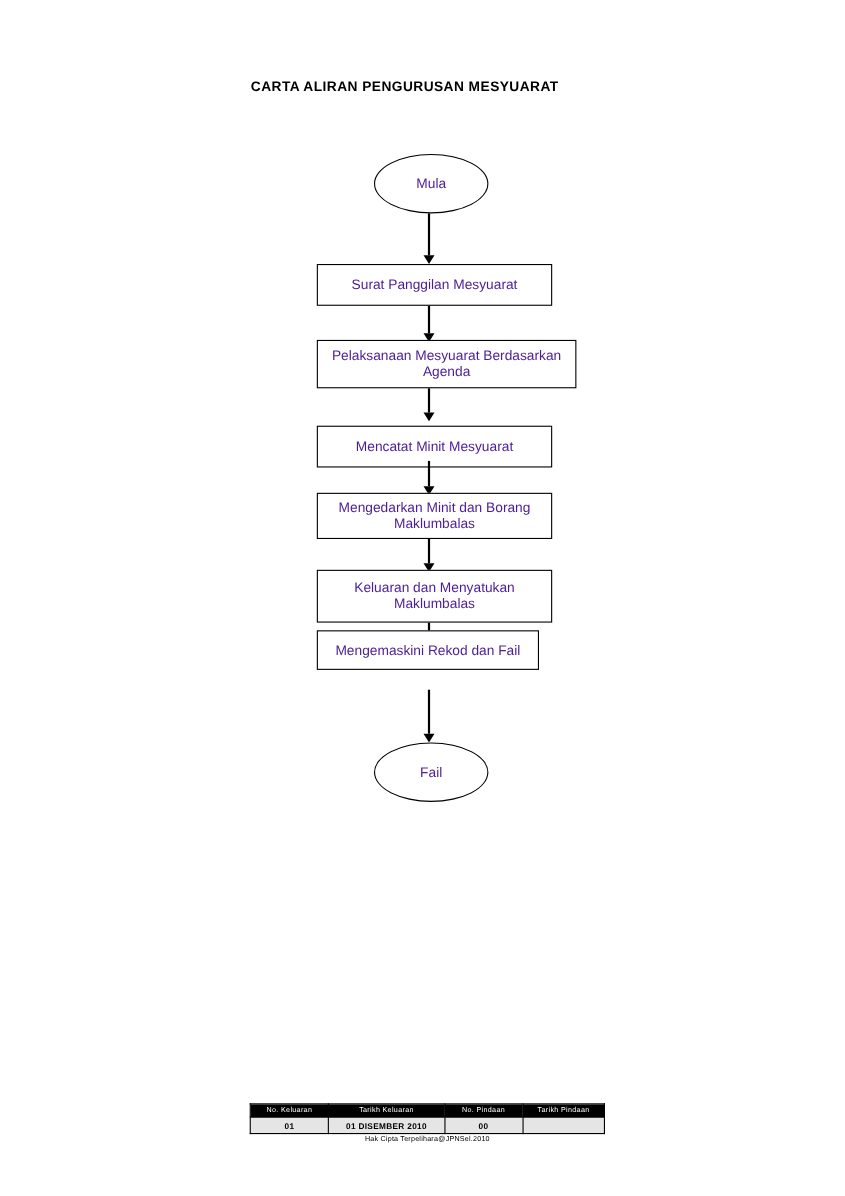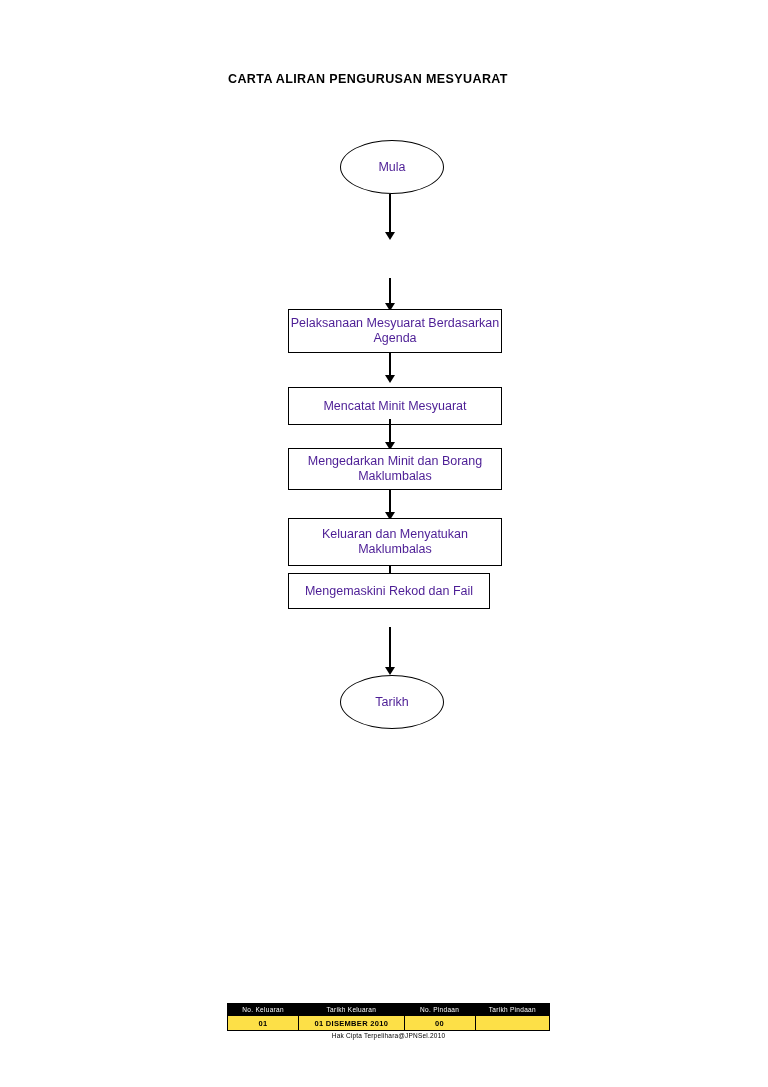--- a/index.html
+++ b/index.html
@@ -95,21 +95,21 @@
     text-align: center;
     border: 0.8px solid #000;
   }
   table.revision-table td {
     font-size: 7.5px;
     font-weight: bold;
     letter-spacing: 0.3px;
     padding: 2px 1px;
     text-align: center;
     border: 0.8px solid #000;
-    background: #fde047;
+    background: #e5e5e5;
     height: 10px;
   }
   .col-1 { width: 22%; }
   .col-2 { width: 33%; }
   .col-3 { width: 22%; }
   .col-4 { width: 23%; }
 
   #copyright {
     margin-top: 1px;
     text-align: center;
@@ -125,25 +125,28 @@
 
 <div id="flowchart">
 
   <div class="node terminator" style="left:340px; top:140px; width:104px; height:54px;">
     <span>Mula</span>
   </div>
 
   <div class="connector" style="left:389px; top:194px; height:38px;"></div>
   <div class="arrowhead" style="left:385px; top:232px;"></div>
 
+  <div class="node process" style="left:288px; top:240px; width:214px; height:38px;">
+    <span>Surat Panggilan Mesyuarat</span>
+  </div>
 
   <div class="connector" style="left:389px; top:278px; height:25px;"></div>
   <div class="arrowhead" style="left:385px; top:303px;"></div>
 
-  <div class="node process" style="left:288px; top:309px; width:214px; height:44px;">
+  <div class="node process" style="left:288px; top:309px; width:236px; height:44px;">
     <span>Pelaksanaan Mesyuarat Berdasarkan Agenda</span>
   </div>
 
   <div class="connector" style="left:389px; top:353px; height:22px;"></div>
   <div class="arrowhead" style="left:385px; top:375px;"></div>
 
   <div class="node process" style="left:288px; top:387px; width:214px; height:38px;">
     <span>Mencatat Minit Mesyuarat</span>
   </div>
 
@@ -165,21 +168,21 @@
   <div class="arrowhead" style="left:385px; top:585px;"></div>
 
   <div class="node process" style="left:288px; top:573px; width:202px; height:36px;">
     <span>Mengemaskini Rekod dan Fail</span>
   </div>
 
   <div class="connector" style="left:389px; top:627px; height:40px;"></div>
   <div class="arrowhead" style="left:385px; top:667px;"></div>
 
   <div class="node terminator" style="left:340px; top:675px; width:104px; height:54px;">
-    <span>Tarikh</span>
+    <span>Fail</span>
   </div>
 
 </div>
 
 <div id="footer-block">
   <table class="revision-table">
     <thead>
       <tr>
         <th class="col-1">No. Keluaran</th>
         <th class="col-2">Tarikh Keluaran</th>

